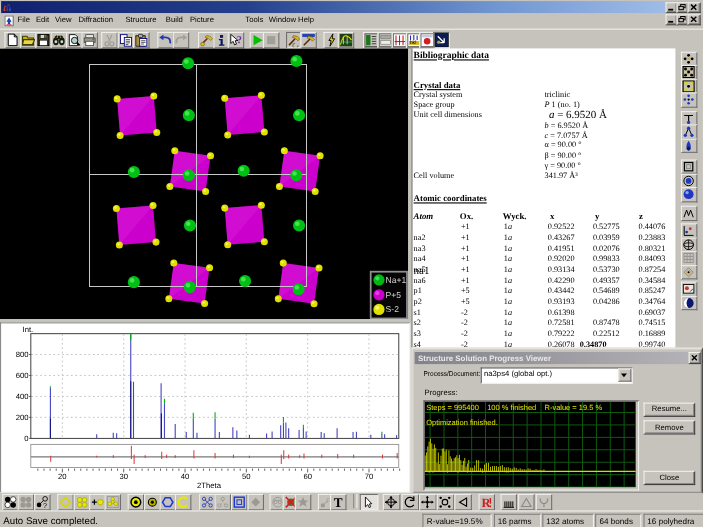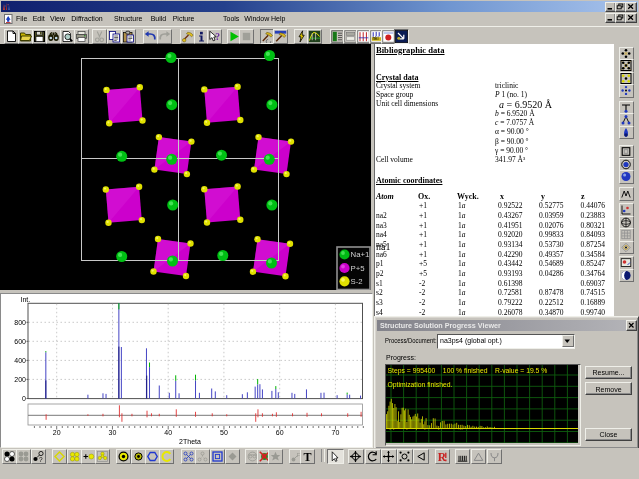--- a/index.html
+++ b/index.html
@@ -653,21 +653,21 @@
 <div class="abs" style="left:1px;top:254.00000000000006px;font-size:7.5px;white-space:pre;">s3</div>
 <div class="abs" style="left:44px;top:254.00000000000006px;font-size:7.5px;white-space:pre;">-2</div>
 <div class="abs" style="left:83px;top:254.00000000000006px;font-size:7.5px;white-space:pre;">1<i>a</i></div>
 <div class="abs" style="left:123px;top:254.00000000000006px;font-size:7.5px;white-space:pre;">0.79222</div>
 <div class="abs" style="left:164px;top:254.00000000000006px;font-size:7.5px;white-space:pre;">0.22512</div>
 <div class="abs" style="left:205.5px;top:254.00000000000006px;font-size:7.5px;white-space:pre;">0.16889</div>
 <div class="abs" style="left:1px;top:263.68000000000006px;font-size:7.5px;white-space:pre;">s4</div>
 <div class="abs" style="left:44px;top:263.68000000000006px;font-size:7.5px;white-space:pre;">-2</div>
 <div class="abs" style="left:83px;top:263.68000000000006px;font-size:7.5px;white-space:pre;">1<i>a</i></div>
 <div class="abs" style="left:123px;top:263.68000000000006px;font-size:7.5px;white-space:pre;">0.26078</div>
-<div class="abs" style="left:164px;top:263.68000000000006px;font-size:7.5px;white-space:pre;">0.34870</div>
+<div class="abs" style="left:152px;top:263.68000000000006px;font-size:7.5px;white-space:pre;font-weight:bold;">0.34870</div>
 <div class="abs" style="left:205.5px;top:263.68000000000006px;font-size:7.5px;white-space:pre;">0.99740</div>
 </div>
 
 <div class="abs" style="left:615px;top:0px;width:24px;height:330px;">
 <div class="btn" style="left:4px;top:47px;width:13px;height:11.5px;">
         <svg width="12" height="11" viewBox="0.5 0.5 11 11">
           <g fill="#000">
             <circle cx="6" cy="2.8" r="1.3"></circle>
             <circle cx="2.8" cy="6" r="1.3"></circle>
             <circle cx="9.2" cy="6" r="1.3"></circle>
@@ -1128,14 +1128,22 @@
         </svg>
       </div>
 <div class="btn" style="left:487px;top:1px;width:13px;height:13px;">
         <svg width="13" height="13" viewBox="0 0 13 13">
           <path d="M3 3 q0 4.8 3.5 4.8 q3.5 0 3.5 -4.8 M6.5 7.8 v3.4" fill="none" stroke="#888" stroke-width="1"></path>
         </svg>
       </div>
 <div class="abs" style="left:321px;top:1px;width:2px;height:13px;border-left:1px solid #8a8a8a;border-right:1px solid #efefe9;"></div>
 </div>
 
+<div class="abs" style="left:0;top:464px;width:639px;height:15px;background:#c6c3bc;border-top:1px solid #efefe9;font-size:7.4px;white-space:nowrap;">
+<div class="abs" style="left:3px;top:2.5px;color:#000;font-size:8.8px;">Auto Save completed.</div>
+<div class="abs sunken" style="left:384px;top:1.5px;width:58px;height:10px;padding:1px 0 0 3px;">R-value=19.5%</div>
+<div class="abs sunken" style="left:448.5px;top:1.5px;width:38px;height:10px;padding:1px 0 0 3px;">16 parms</div>
+<div class="abs sunken" style="left:492.5px;top:1.5px;width:42px;height:10px;padding:1px 0 0 3px;">132 atoms</div>
+<div class="abs sunken" style="left:541px;top:1.5px;width:37px;height:10px;padding:1px 0 0 3px;">64 bonds</div>
+<div class="abs sunken" style="left:584.5px;top:1.5px;width:51px;height:10px;padding:1px 0 0 3px;">16 polyhedra</div>
+</div>
 
 </div>
 
 </body></html>

